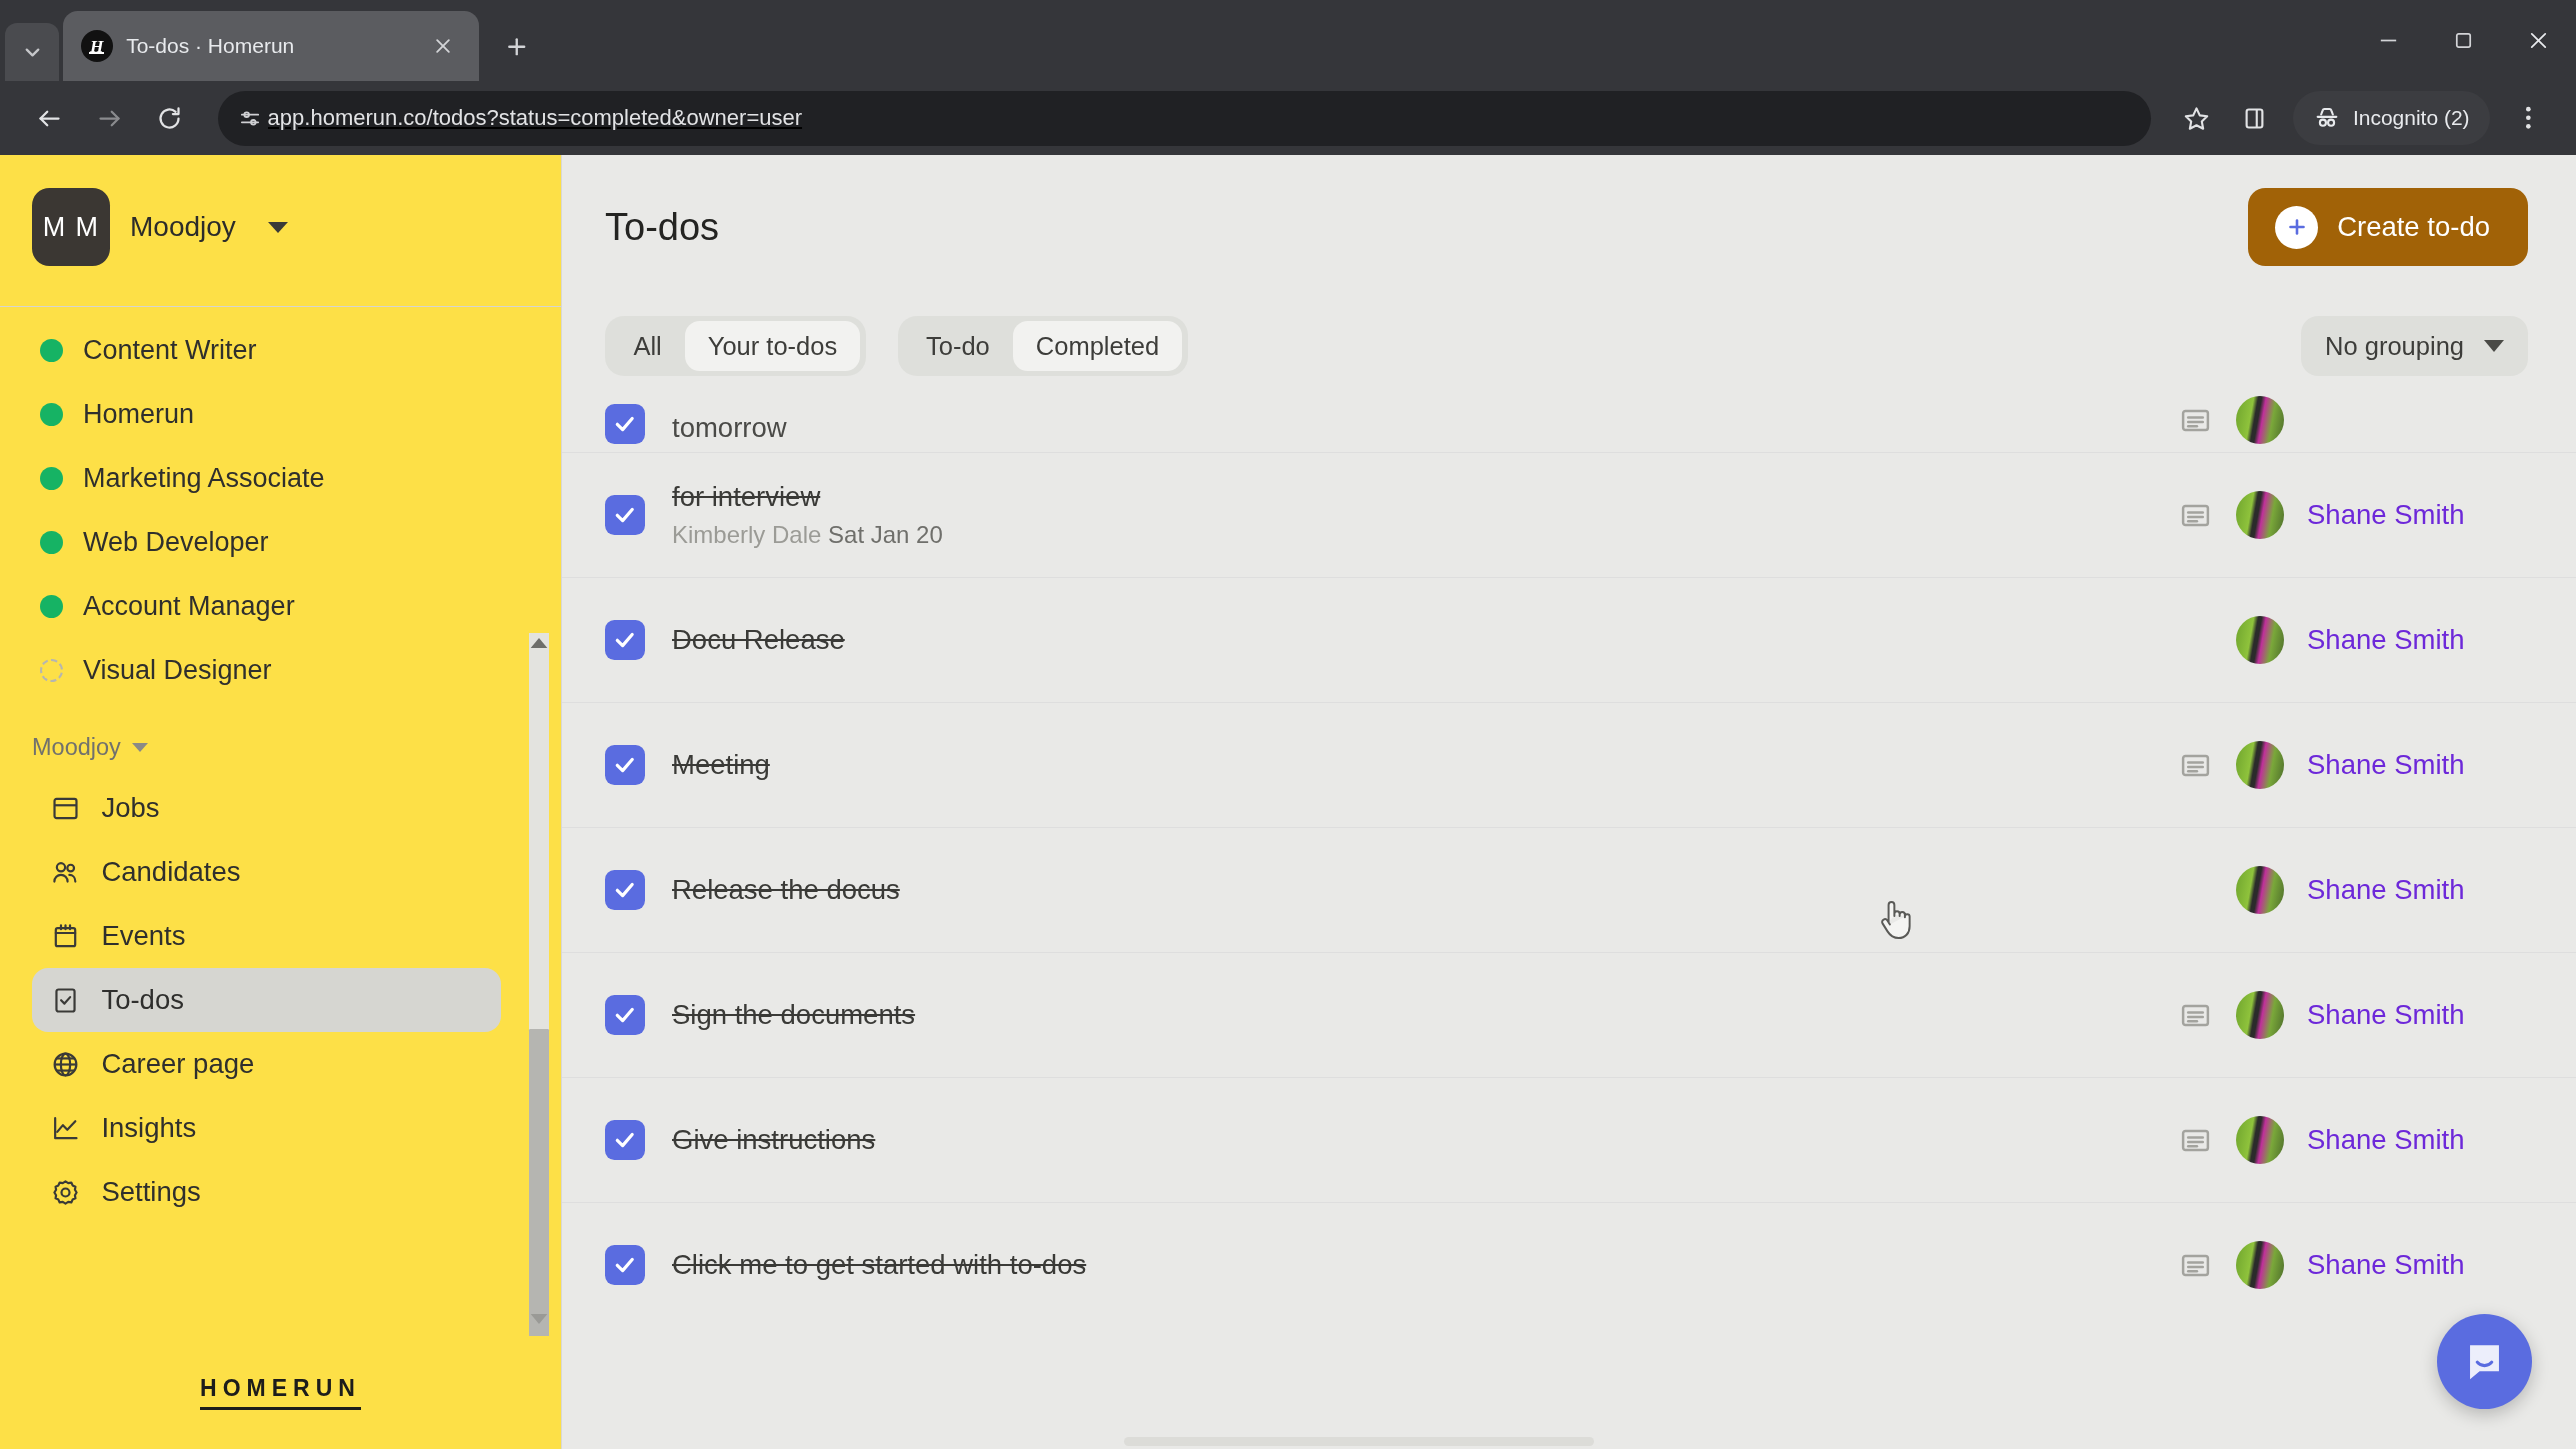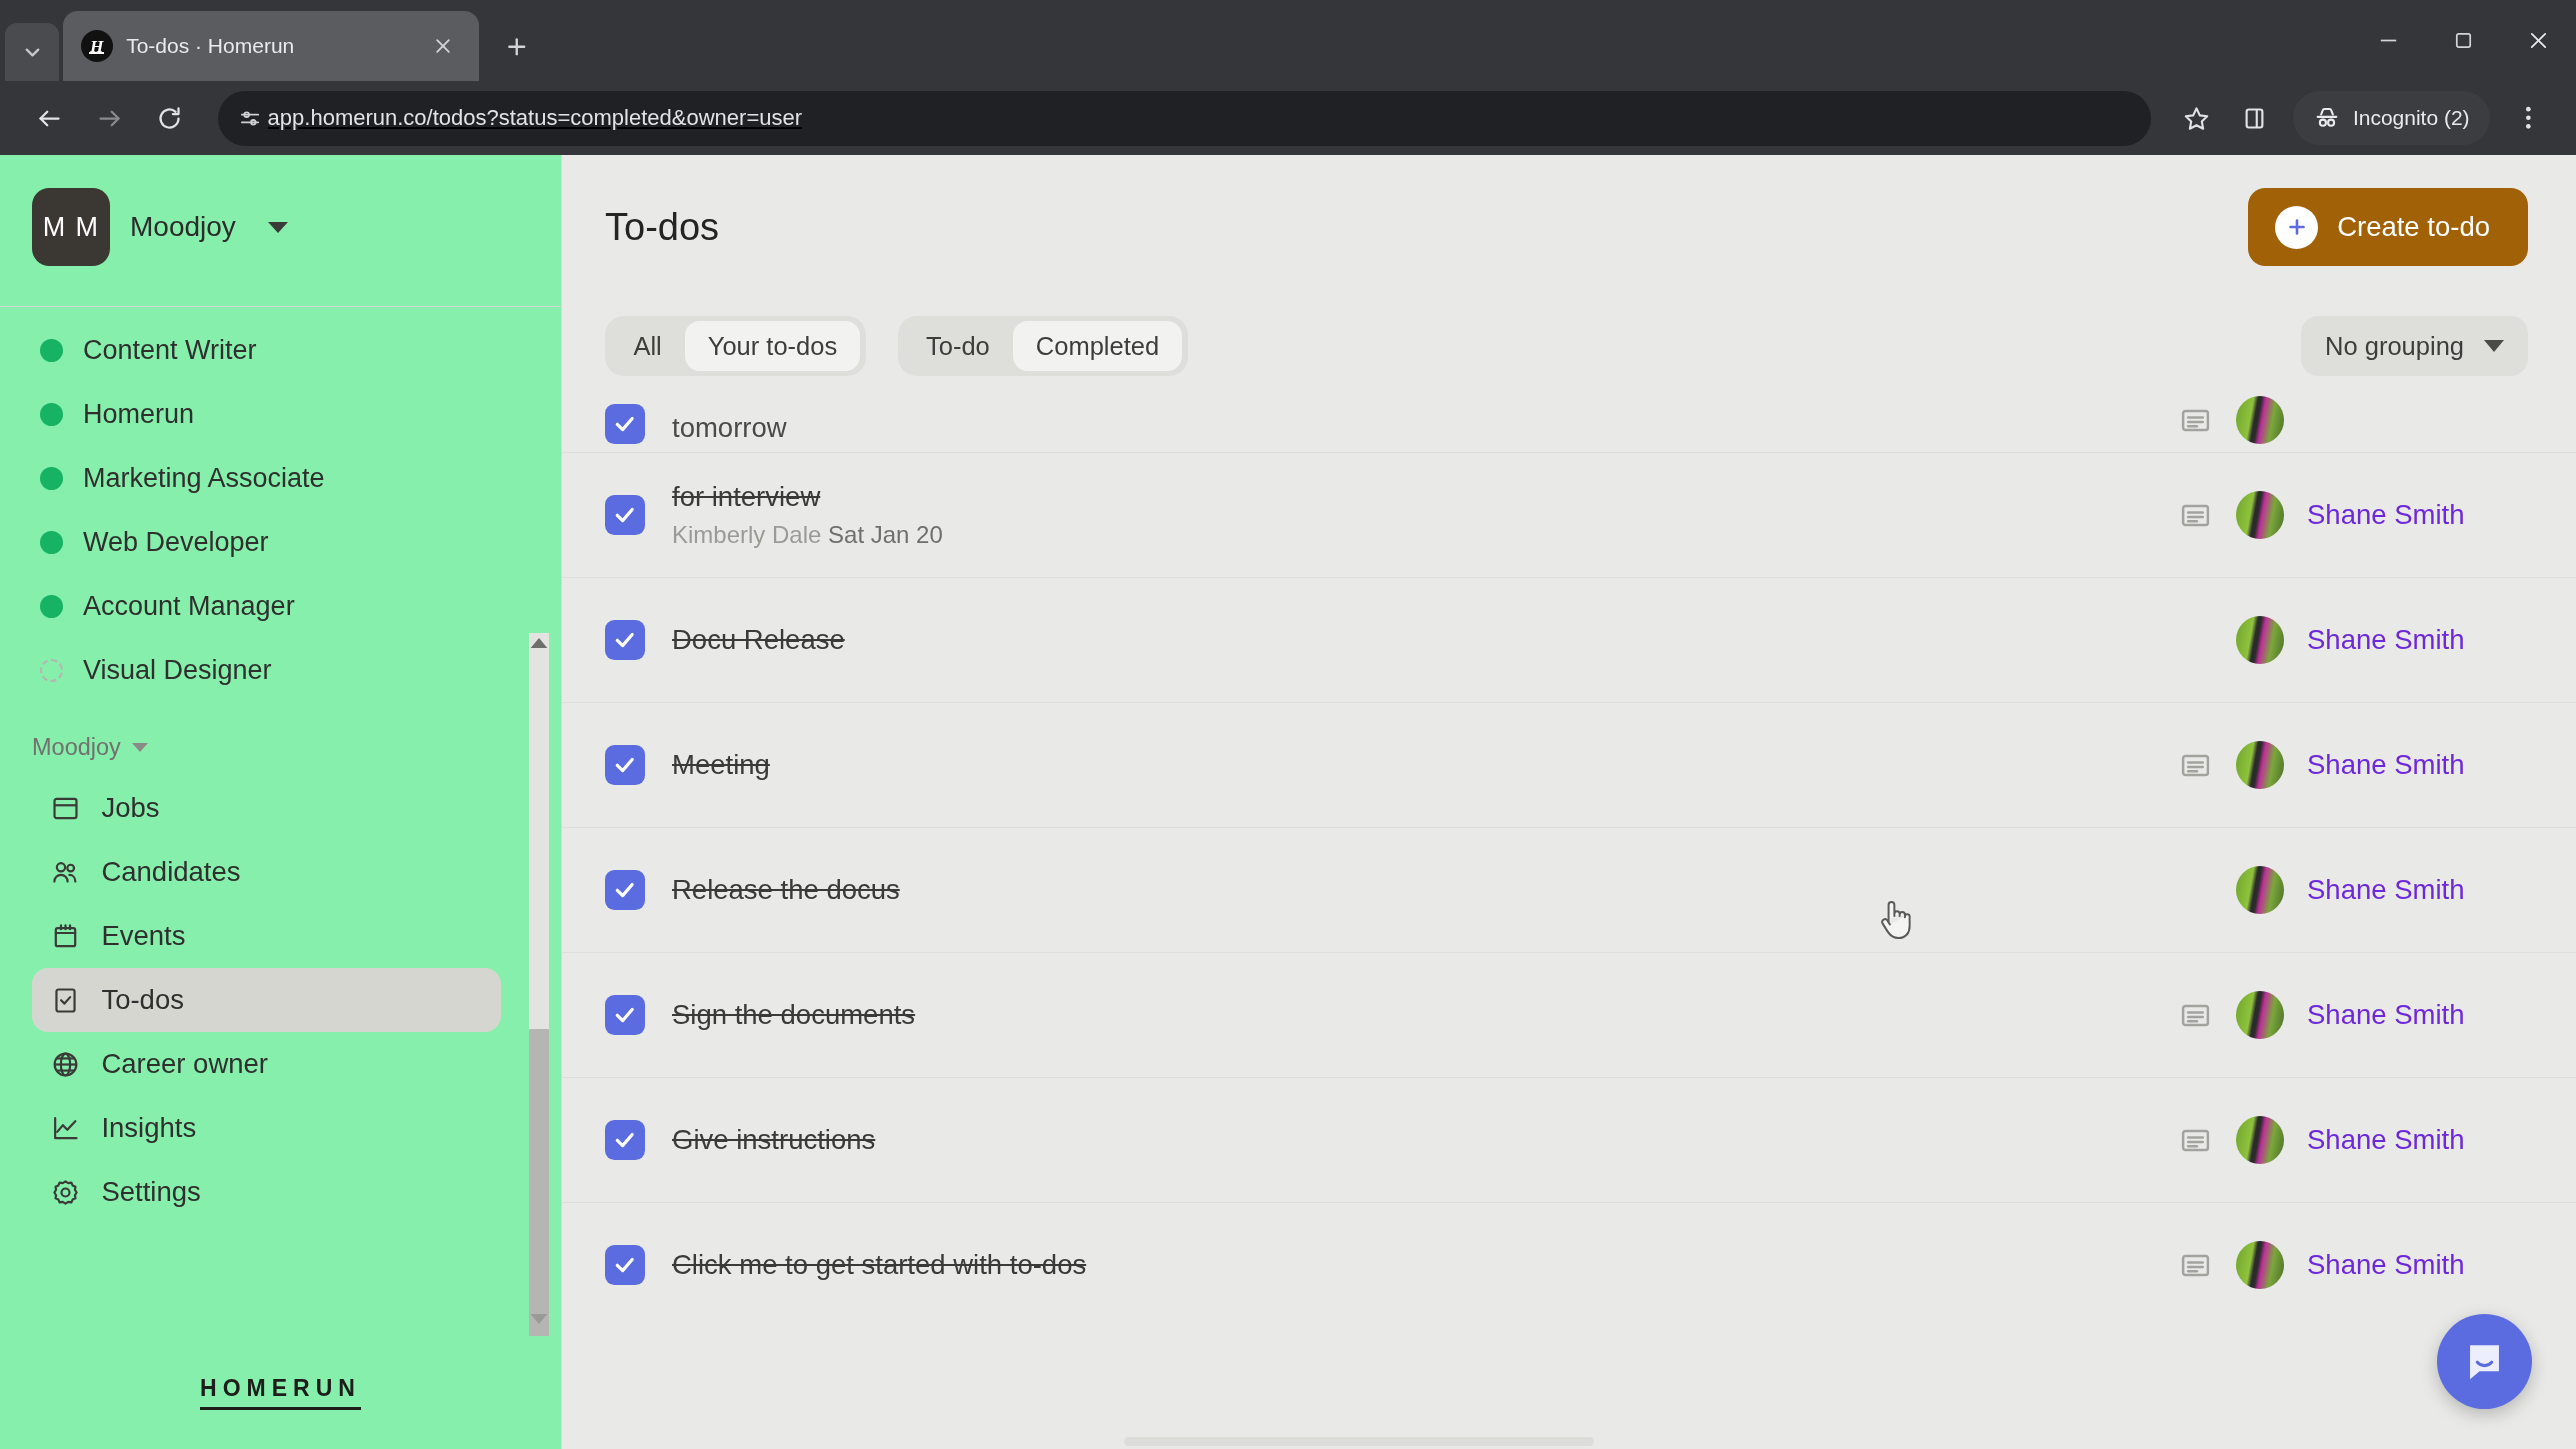--- a/index.html
+++ b/index.html
@@ -58,21 +58,21 @@
   .incognito-pill svg { width:28px; height:28px; }
   .incognito-pill span { color:#e8eaed; font-size:21px; white-space:nowrap; }
   .menu-dots { width:50px; height:50px; display:flex; align-items:center; justify-content:center; margin-left:5.4px;}
   .menu-dots svg { width:10.7px; height:29.5px; }
 
   
   .page { flex:1; display:flex; background:#e9e9e7; position:relative; overflow:hidden; }
 
   
   .sidebar {
-    width: 562px; background:#86efac; display:flex; flex-direction:column;
+    width: 562px; background:#fde047; display:flex; flex-direction:column;
     position:relative; flex:0 0 auto; border-right:0.7px solid #d8d8d4;
   }
   .ws-header { height: 144px; display:flex; align-items:center; padding-left: 32px; gap: 20px; flex:0 0 auto; }
   .ws-avatar {
     width: 78px; height: 78px; border-radius: 17.4px; background:#3b3733; color:#fff;
     display:flex; align-items:center; justify-content:center; font-size:27px; letter-spacing:1.3px; flex:0 0 auto;
   }
   .ws-name { font-size:28px; color:#2c2c2a; }
   .ws-caret { width:0;height:0;border-left:10px solid transparent;border-right:10px solid transparent;border-top:11.4px solid #3a3a38; margin-left:12px; }
 
@@ -369,21 +369,21 @@
         <div class="nav-item">
           <span class="nicon">
             <svg viewBox="0 0 24 24" fill="none" stroke="#3a3a37" stroke-width="1.7">
                 <circle cx="12" cy="12" r="8.4"></circle>
                 <ellipse cx="12" cy="12" rx="3.6" ry="8.4"></ellipse>
                 <line x1="3.6" y1="12" x2="20.4" y2="12"></line>
                 <line x1="5.1" y1="7.3" x2="18.9" y2="7.3"></line>
                 <line x1="5.1" y1="16.7" x2="18.9" y2="16.7"></line>
               </svg>
           </span>
-          <span class="nav-label">Career owner</span>
+          <span class="nav-label">Career page</span>
         </div>
         <div class="nav-item">
           <span class="nicon">
             <svg viewBox="0 0 24 24" fill="none" stroke="#3a3a37" stroke-width="1.7" stroke-linecap="round" stroke-linejoin="round">
                 <polyline points="4 4 4 19.5 20.5 19.5"></polyline>
                 <polyline points="5.6 14.6 10 9.4 13.4 13 19.6 6.4"></polyline>
               </svg>
           </span>
           <span class="nav-label">Insights</span>
         </div>

